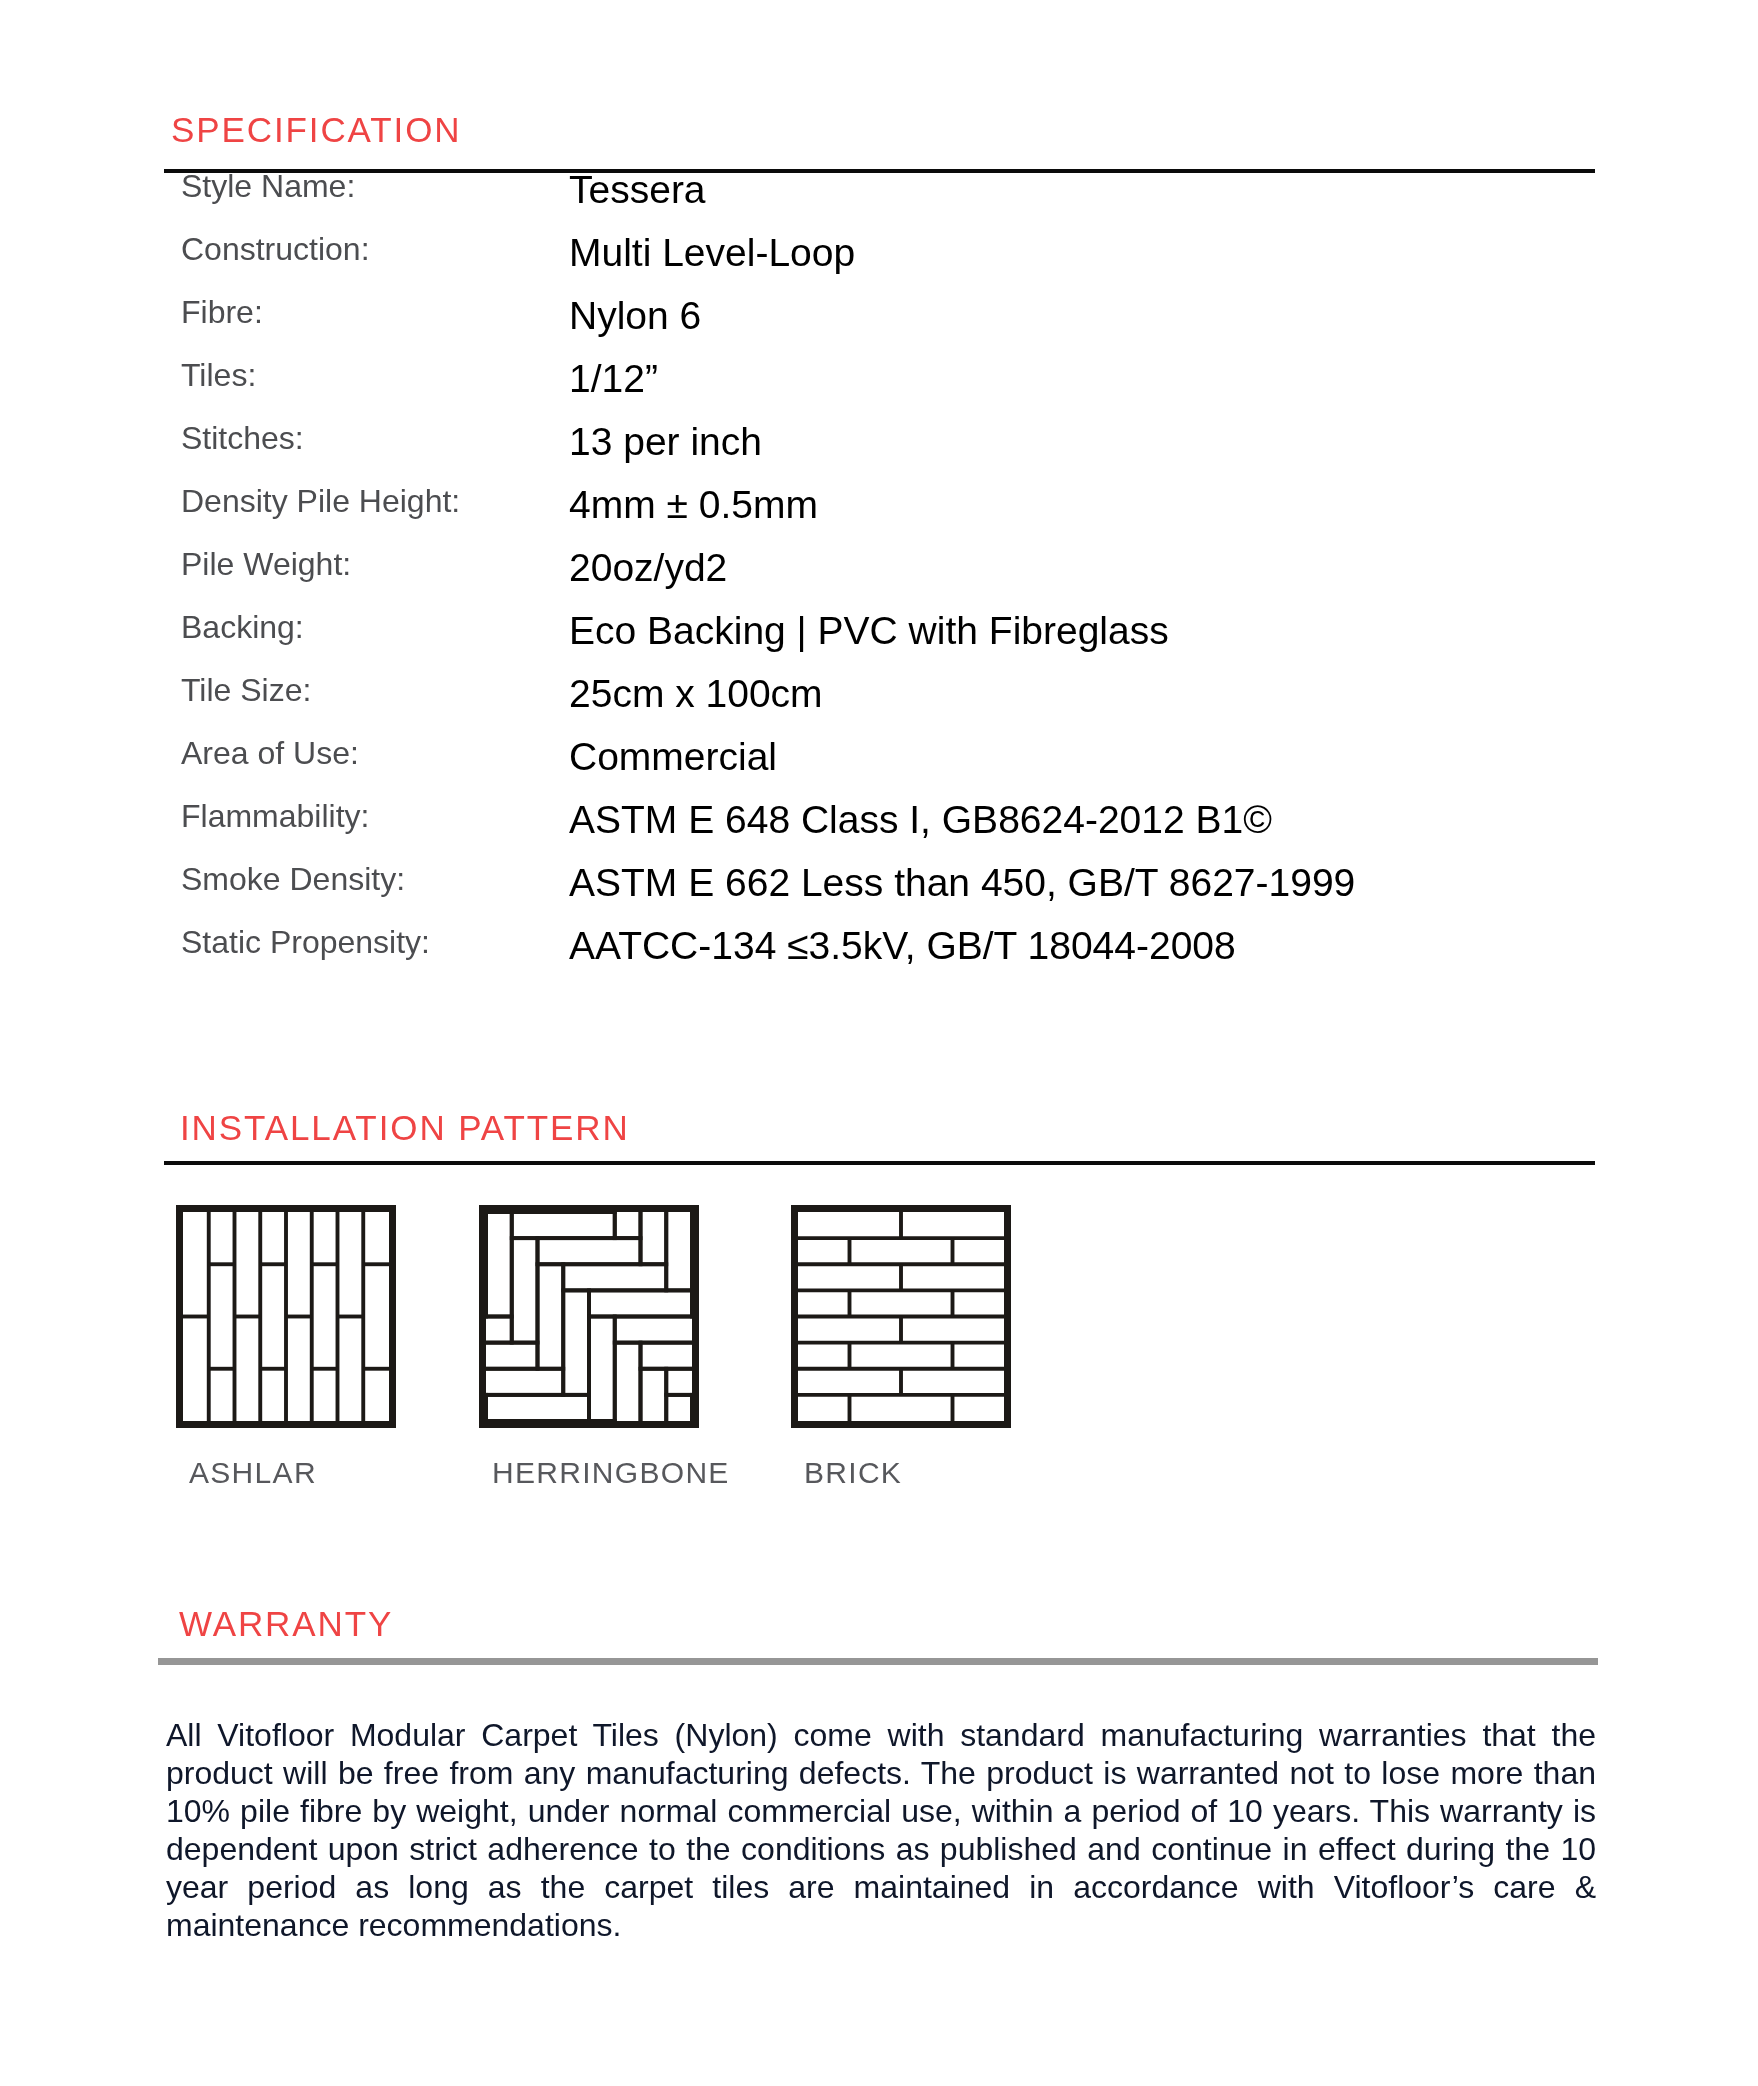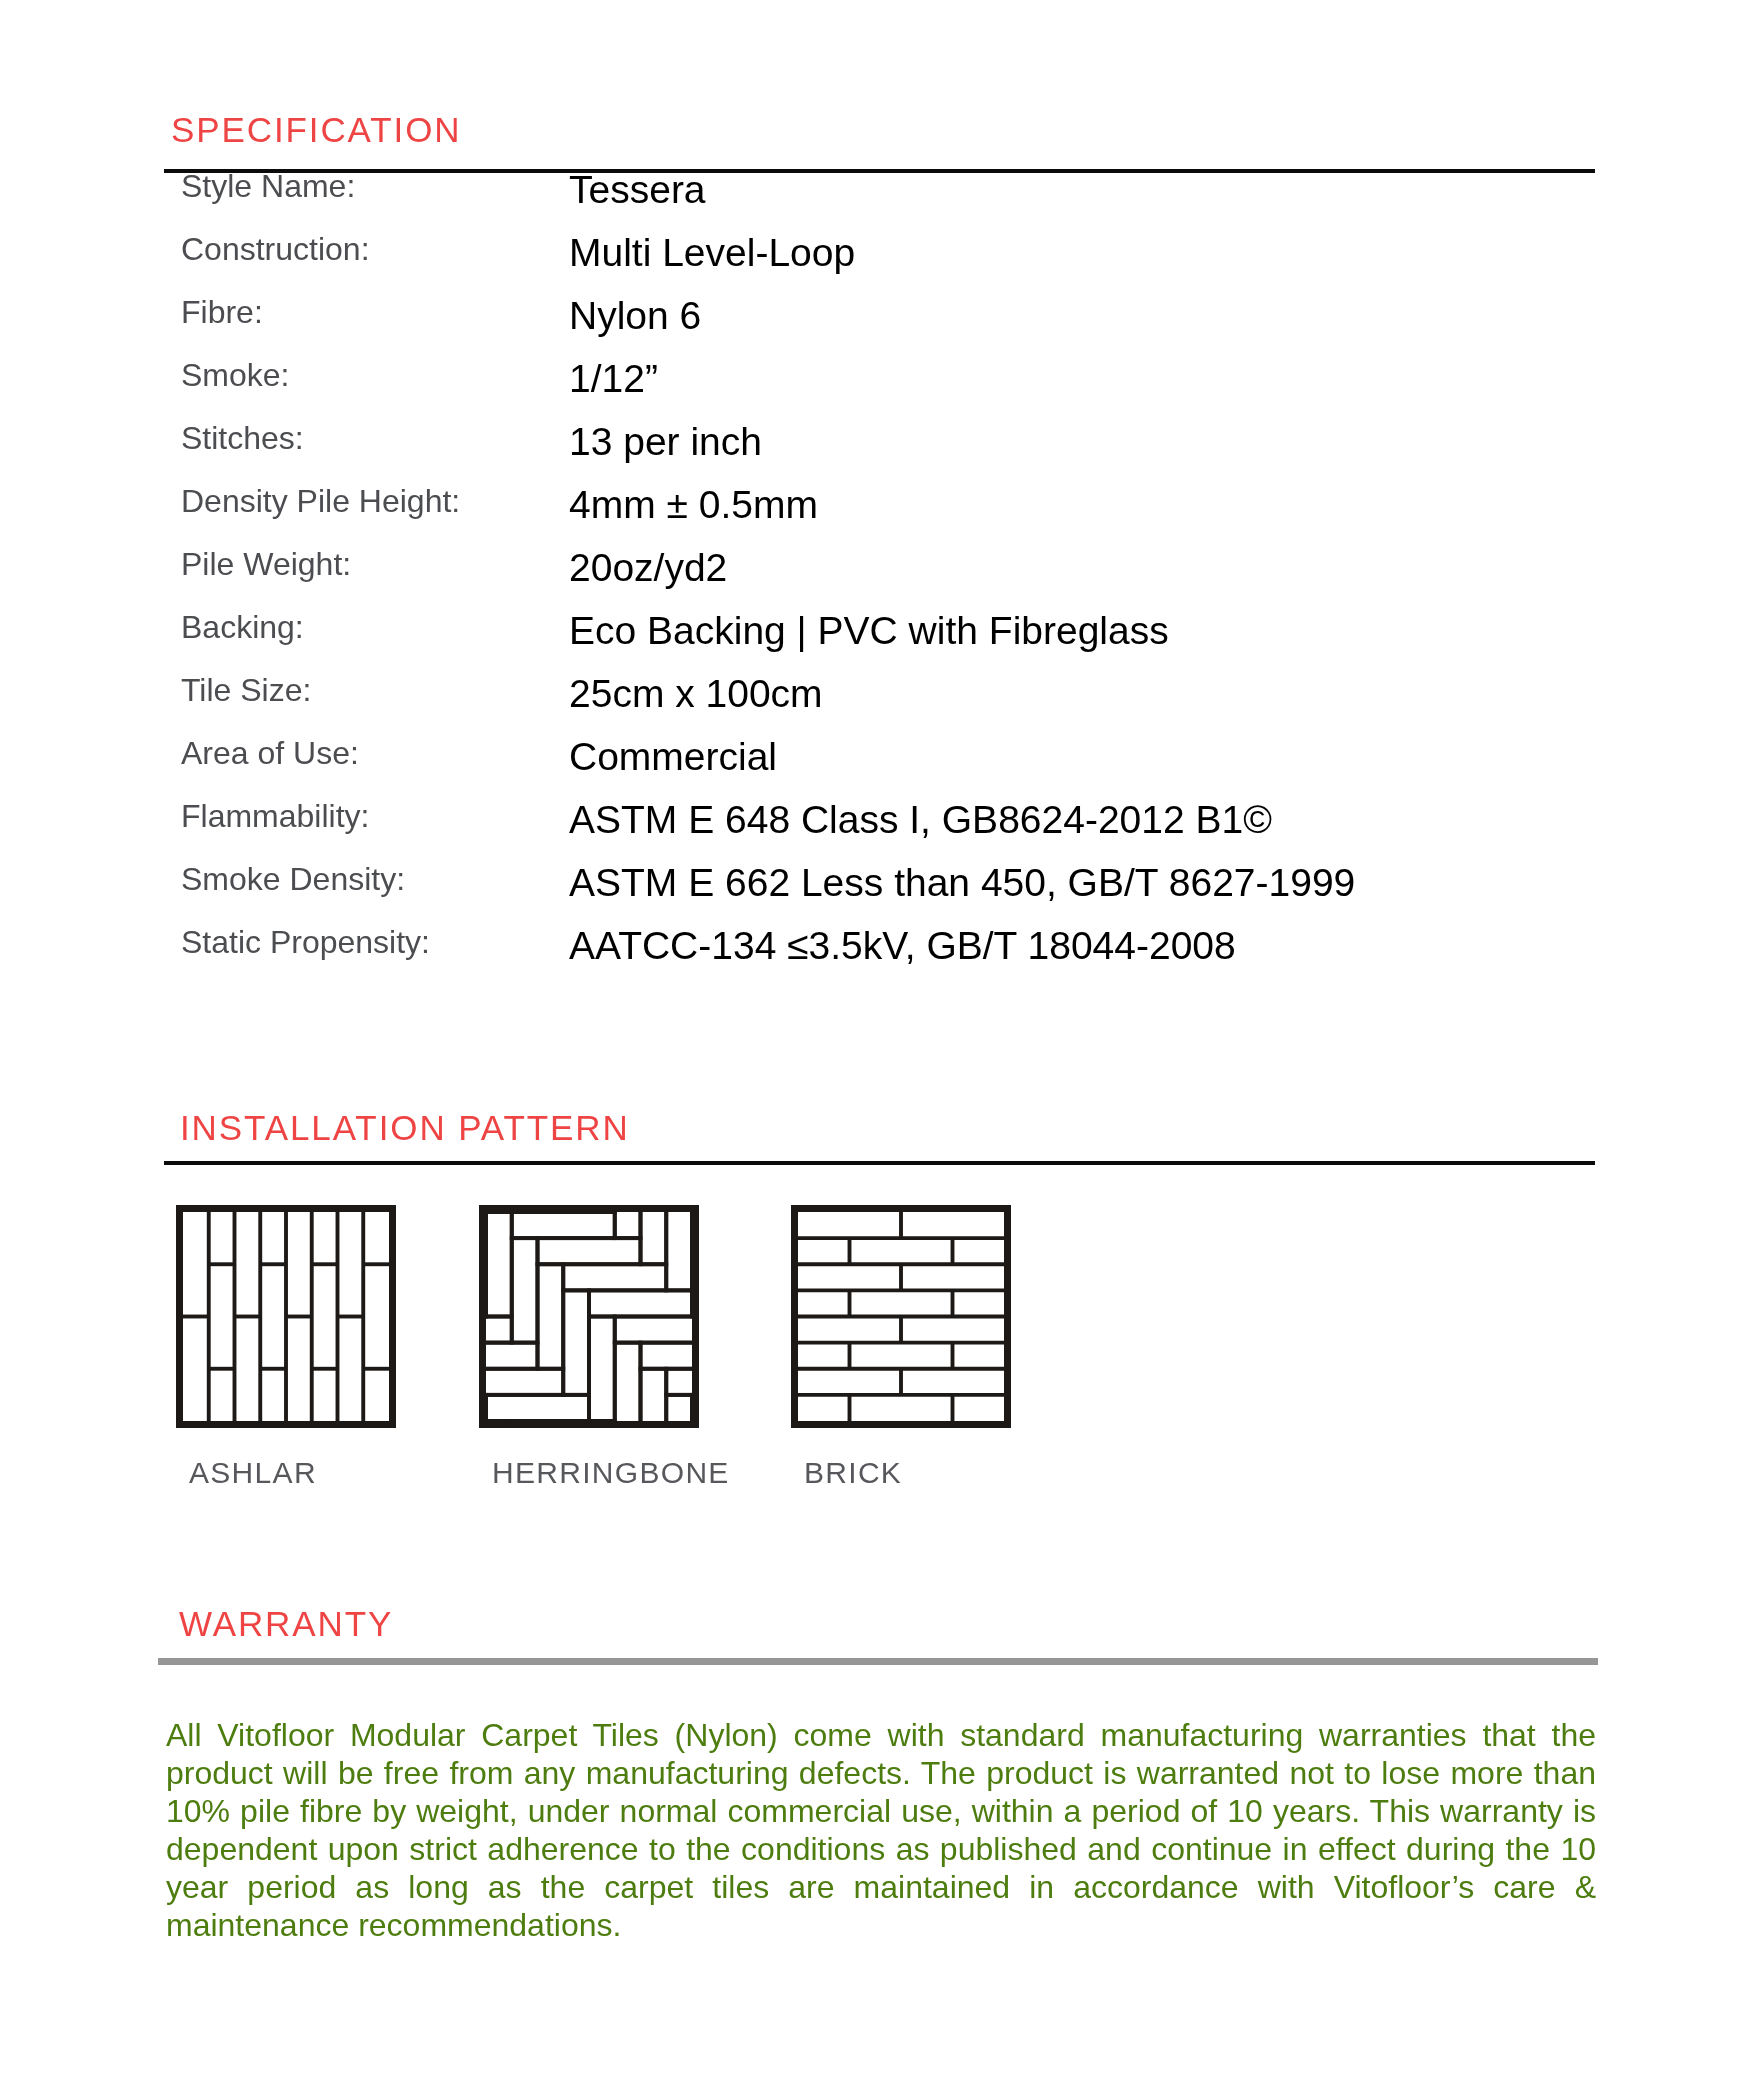--- a/index.html
+++ b/index.html
@@ -70,21 +70,21 @@
   
   .warranty-body{
     position:absolute;
     left:166px;
     top:1716px;
     width:1430px;
     margin:0;
     font-size:32px;
     line-height:38px;
     text-align:justify;
-    color:#4d7c0f;
+    color:#0f172a;
   }
 </style>
 </head>
 <body>
 
 <div class="page">
 
   <h2 class="section-heading" style="left:171px;top:110px;">SPECIFICATION</h2>
   <div class="rule dark" style="left:164px;top:169px;width:1431px;"></div>
   <div class="spec-table" id="spec-table">
@@ -94,21 +94,21 @@
       </div>
       <div class="spec-row">
         <div class="spec-label">Construction:</div>
         <div class="spec-value">Multi Level-Loop</div>
       </div>
       <div class="spec-row">
         <div class="spec-label">Fibre:</div>
         <div class="spec-value">Nylon 6</div>
       </div>
       <div class="spec-row">
-        <div class="spec-label">Smoke:</div>
+        <div class="spec-label">Tiles:</div>
         <div class="spec-value">1/12”</div>
       </div>
       <div class="spec-row">
         <div class="spec-label">Stitches:</div>
         <div class="spec-value">13 per inch</div>
       </div>
       <div class="spec-row">
         <div class="spec-label">Density Pile Height:</div>
         <div class="spec-value">4mm ± 0.5mm</div>
       </div>

